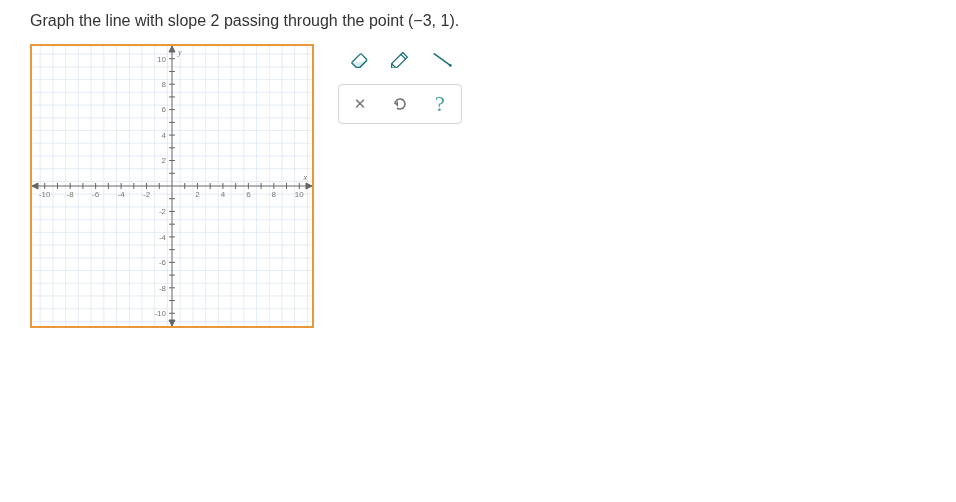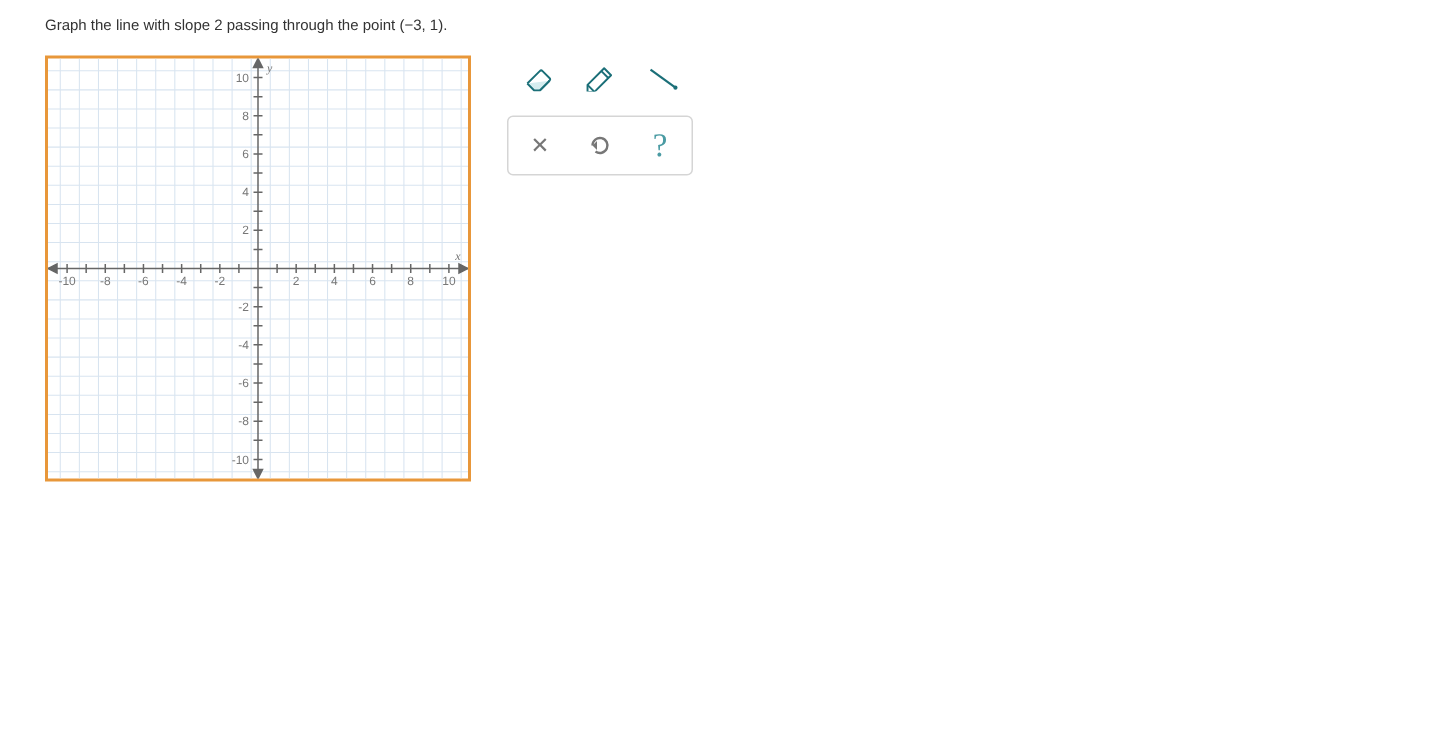--- a/index.html
+++ b/index.html
@@ -7,21 +7,21 @@
     padding: 0;
     font-family: Arial, sans-serif;
     background: #fff;
     color: #333;
   }
   .container {
     padding: 12px 30px;
     position: relative;
   }
   .problem-text {
-    font-size: 10px;
+    font-size: 16px;
     color: #333;
     margin-bottom: 14px;
   }
   .content-row {
     display: flex;
     gap: 24px;
     align-items: flex-start;
   }
   .graph-box {
     border: 2px solid #e8973a;

